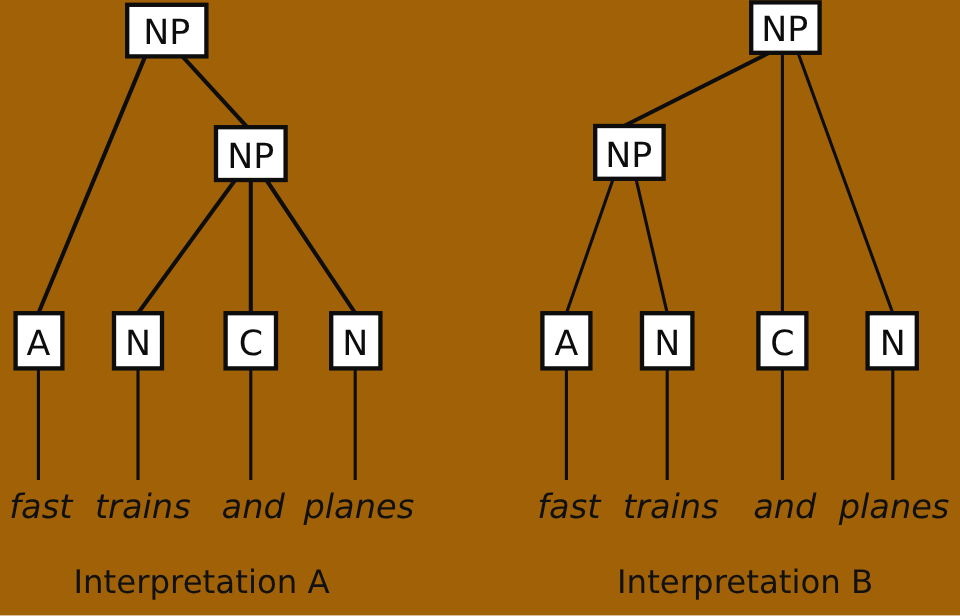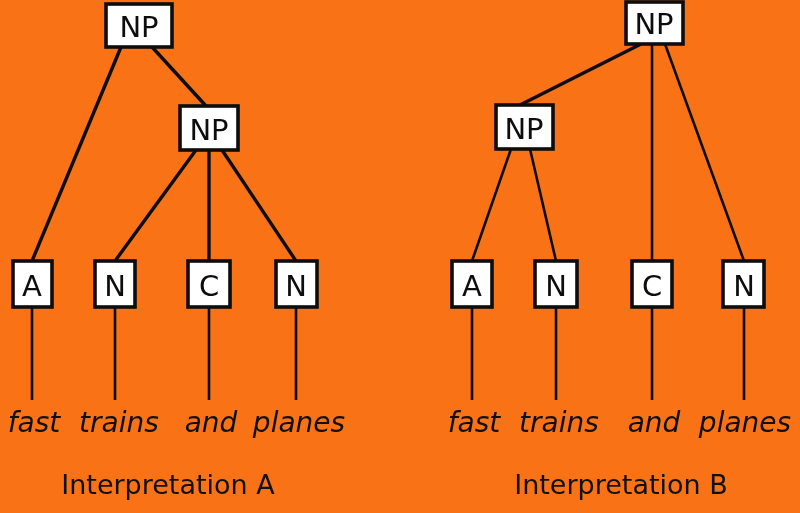--- a/index.html
+++ b/index.html
@@ -10,21 +10,21 @@
   body {
     width: 800px;
     height: 513px;
     overflow: hidden;
     font-family: "DejaVu Sans", sans-serif;
   }
   #figure {
     position: relative;
     width: 800px;
     height: 513px;
-    background: #f97316;
+    background: #a16207;
   }
   svg.tree-layer {
     position: absolute;
     left: 0;
     top: 0;
     width: 800px;
     height: 513px;
   }
   .edge {
     stroke: #0d0d0d;

